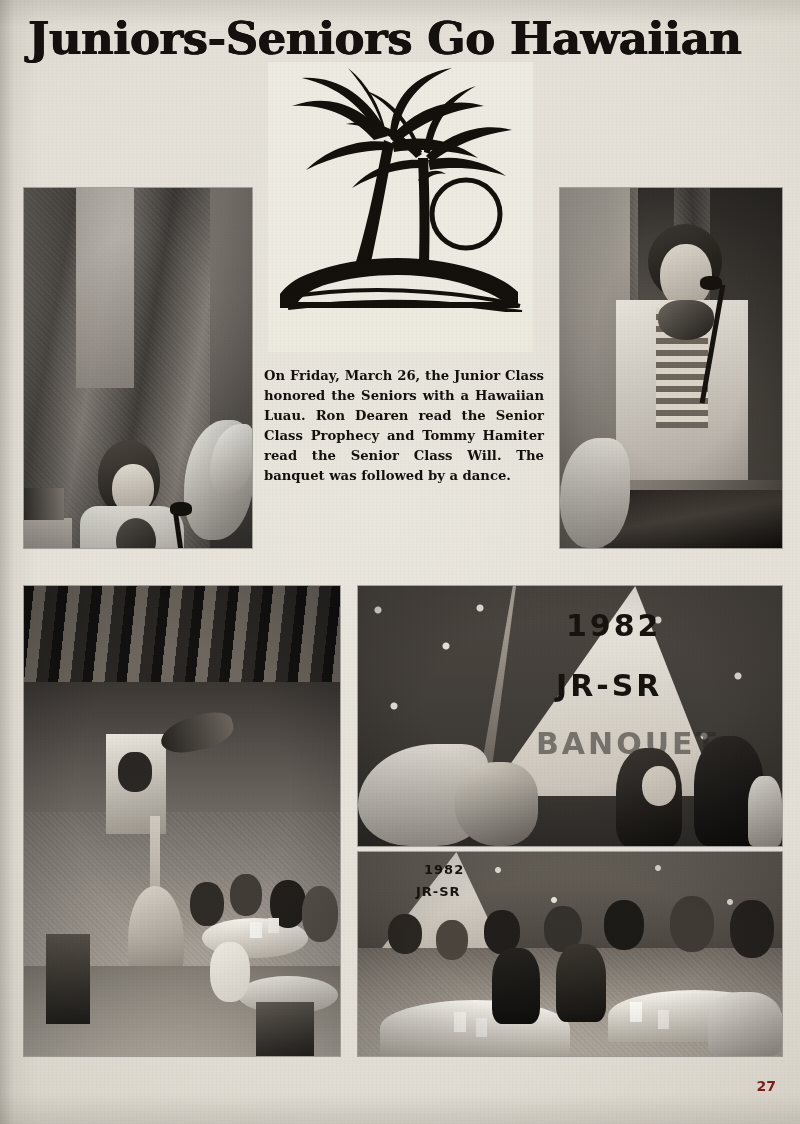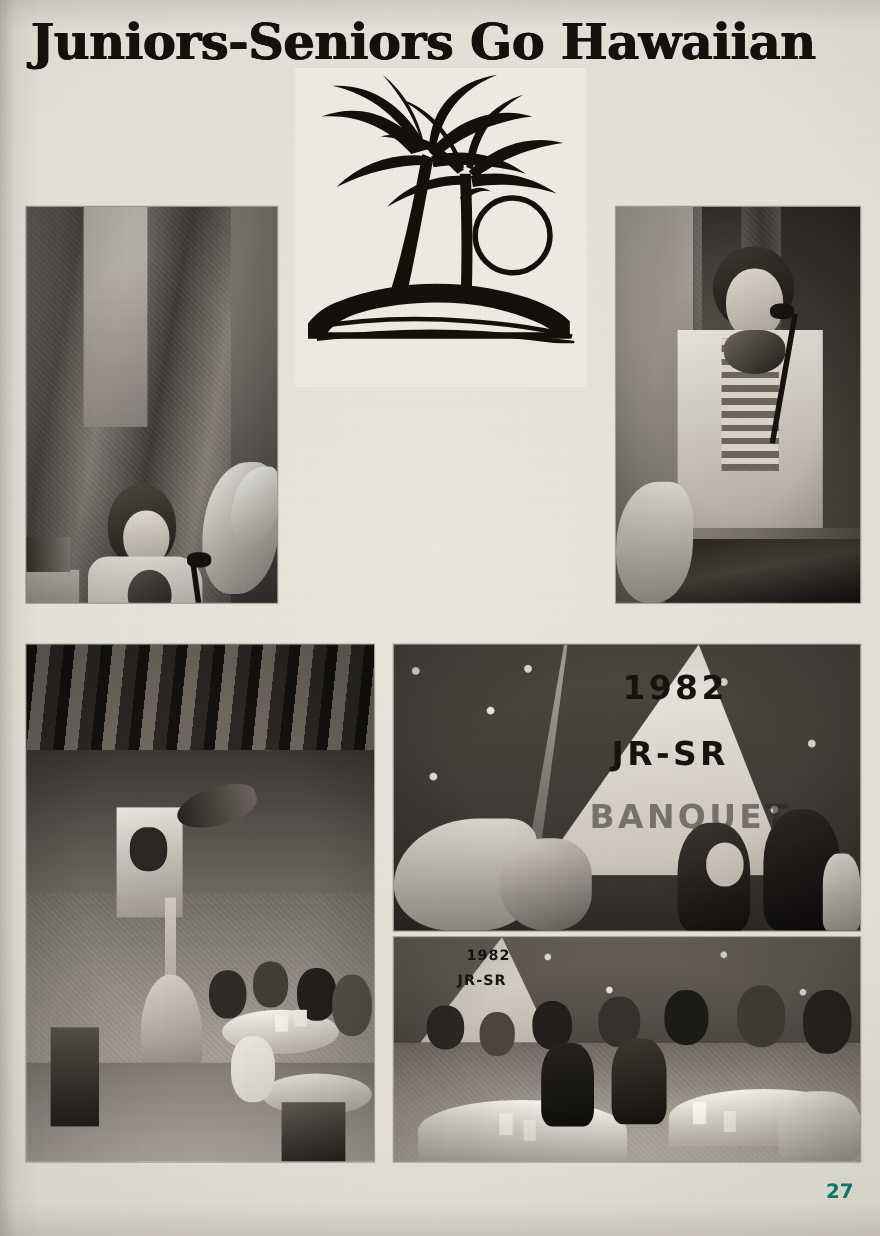--- a/index.html
+++ b/index.html
@@ -111,22 +111,22 @@
     color: #14110d;
     text-align: justify;
   }
 
   #page-number {
     position: absolute;
     right: 24px;
     bottom: 30px;
     font-family: "DejaVu Sans", sans-serif;
     font-weight: 700;
-    font-size: 18px;
-    color: #0f766e;
+    font-size: 14px;
+    color: #7f1d1d;
   }
 
   
   .bg-curtain {
     background:
       linear-gradient(100deg, #6f6a64 0%, #4a4641 18%, #7d7872 34%, #3f3c38 52%, #837d76 70%, #4d4944 88%, #6b6660 100%);
   }
   .bg-curtain2 {
     background:
       linear-gradient(85deg, #5b5751 0%, #8a847c 14%, #44403b 30%, #827c74 46%, #3c3935 64%, #777169 80%, #4b4742 100%);
@@ -199,20 +199,21 @@
 
       <g stroke="#14110d" stroke-width="4" fill="none">
         <path d="M14 236 C60 228 110 226 160 230 C200 233 230 238 252 244"></path>
         <path d="M20 246 C70 240 120 238 170 241 C210 244 236 248 254 250"></path>
       </g>
 
       <path d="M150 118 C158 108 170 106 178 112 C170 110 160 114 154 122 Z" fill="#14110d"></path>
     </svg>
   </div>
 
+  <div id="caption">On Friday, March 26, the Junior Class honored the Seniors with a Hawaiian Luau. Ron Dearen read the Senior Class Prophecy and Tommy Hamiter read the Senior Class Will. The banquet was followed by a dance.</div>
 
   <div class="photo" style="left:24px; top:188px; width:228px; height:360px;">
     <div class="inner bg-curtain grainy vign">
 
       <div class="strip" style="left:52px; top:0; width:58px; height:200px; background:linear-gradient(180deg,#cfcac2,#8d8780); opacity:.85;"></div>
       <div class="strip" style="left:186px; top:0; width:46px; height:360px; background:linear-gradient(180deg,#8b857e,#3b3835); opacity:.9;"></div>
 
       <div class="blob" style="left:160px; top:232px; width:70px; height:120px; background:linear-gradient(140deg,#efeee8,#a9a49c); border-radius:60% 30% 55% 35%; opacity:.92;"></div>
       <div class="blob" style="left:186px; top:236px; width:44px; height:70px; background:linear-gradient(160deg,#f4f3ee,#b6b1a8); border-radius:70% 20% 60% 30%;"></div>
 

